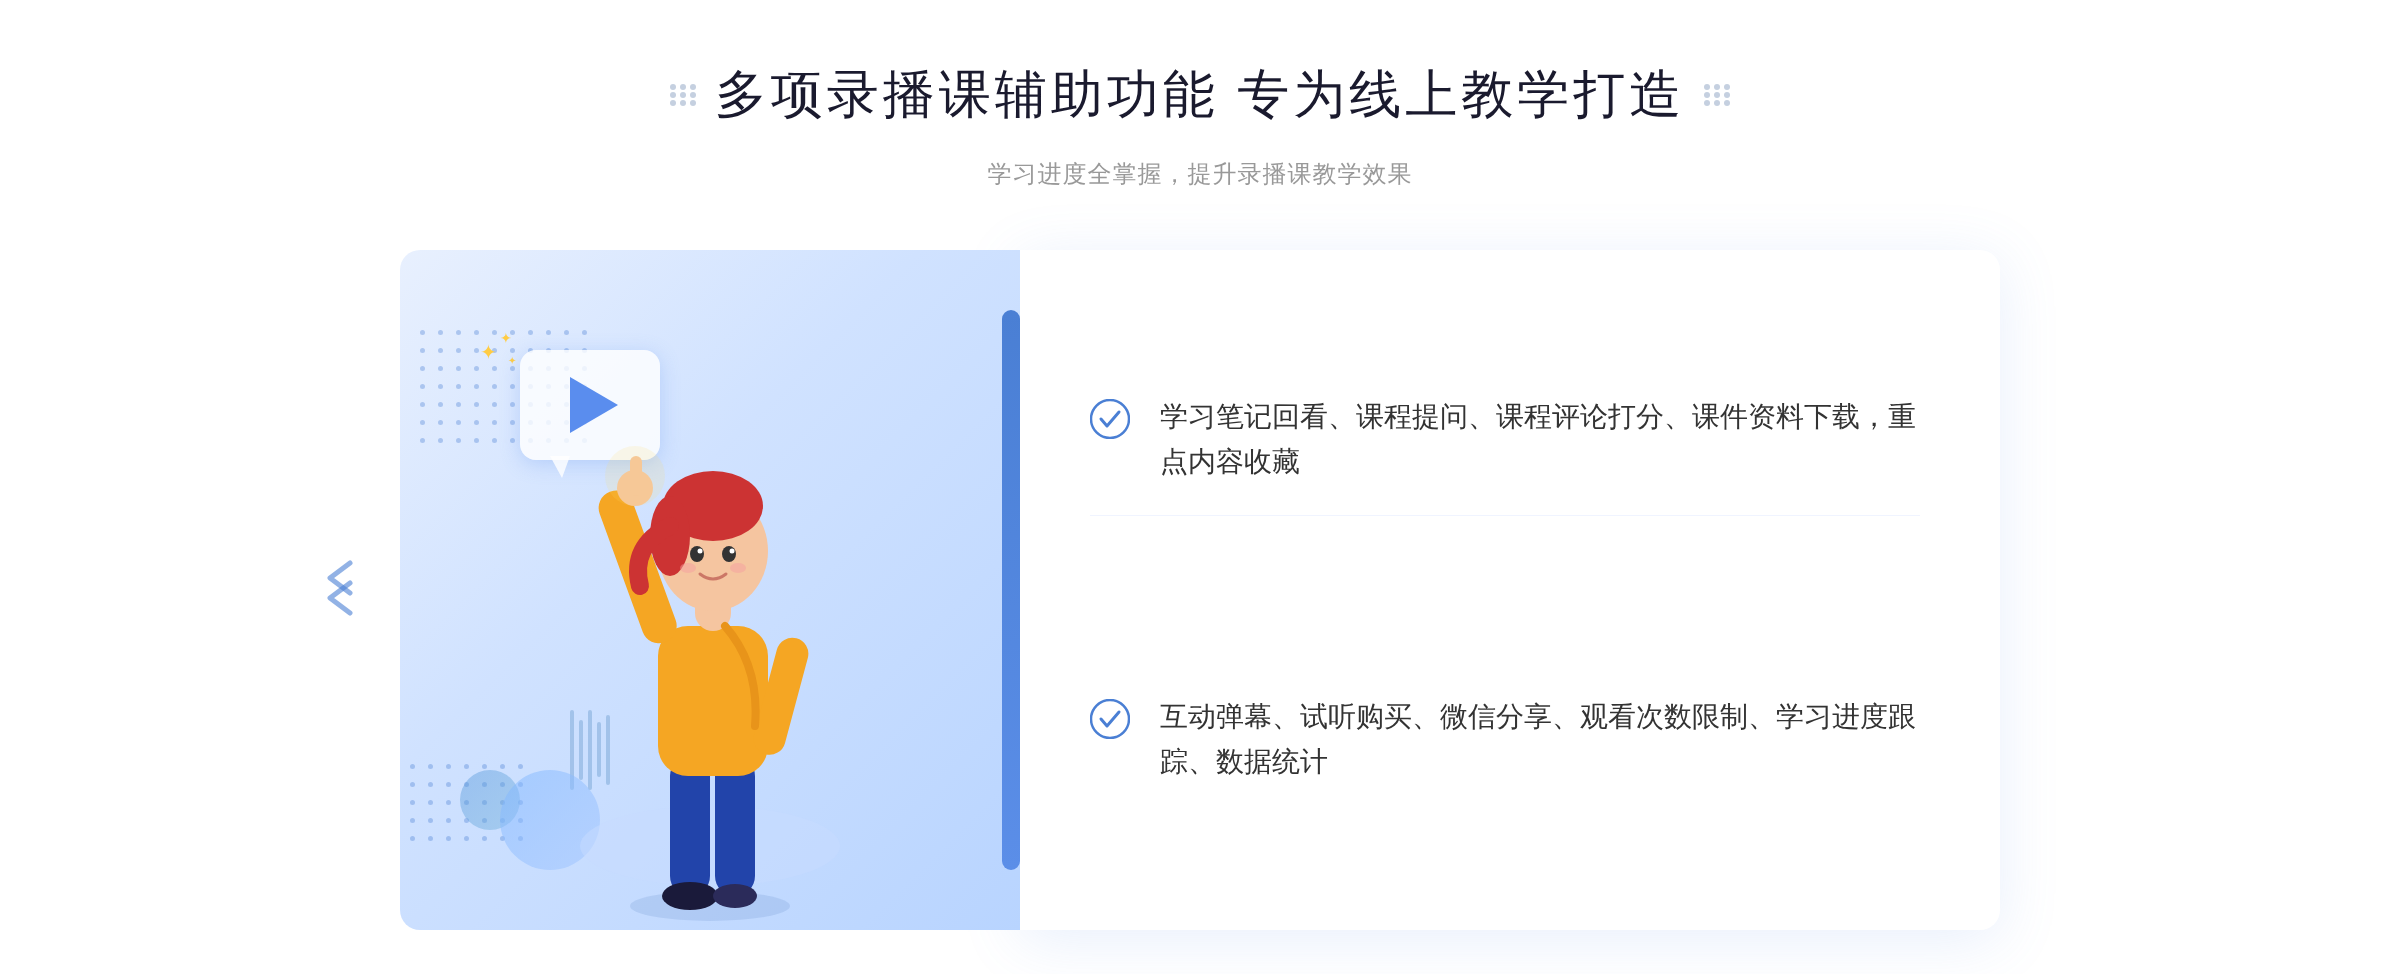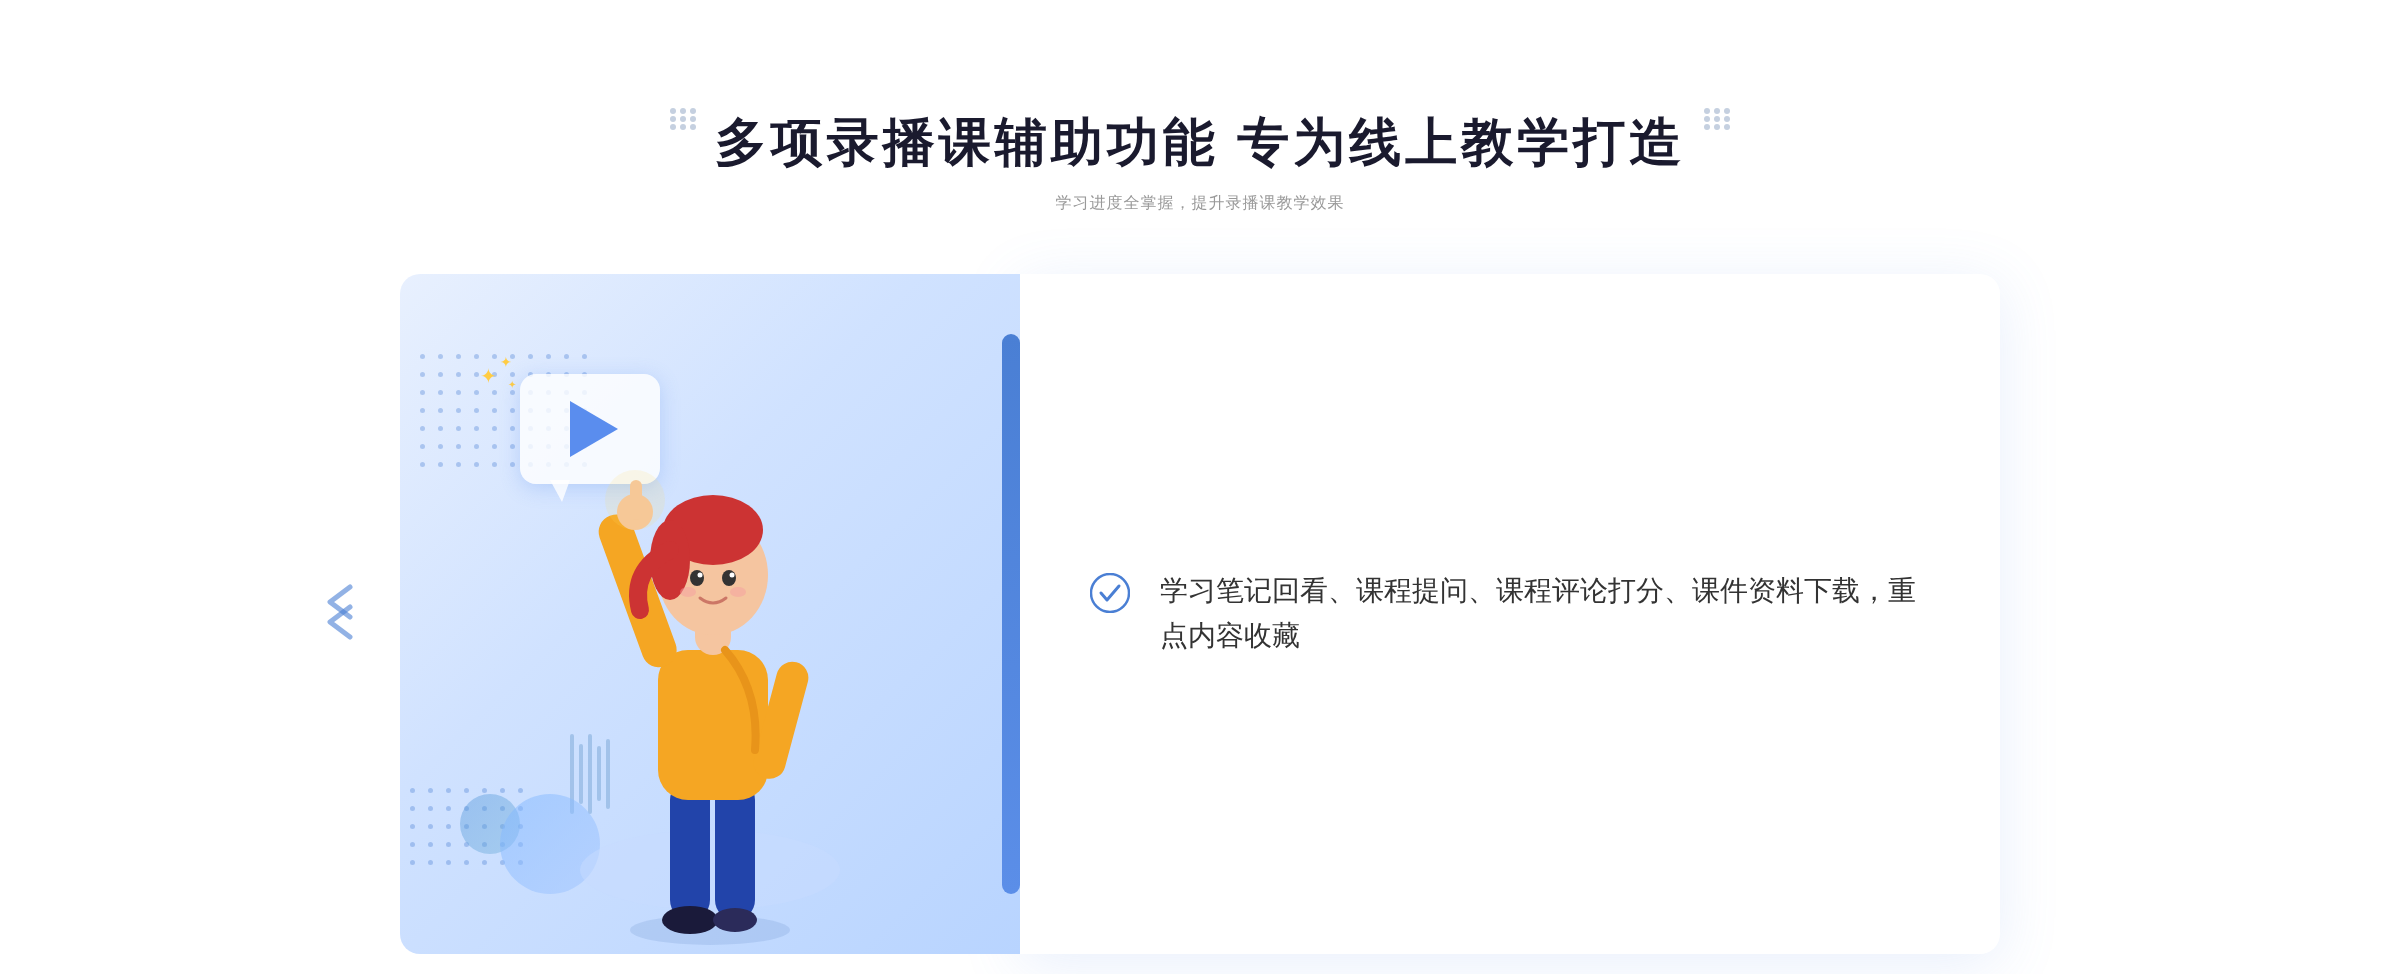--- a/index.html
+++ b/index.html
@@ -41,30 +41,29 @@
 
     .title-decorator {
       color: #c5d0e0;
       font-size: 28px;
       display: flex;
       gap: 4px;
     }
 
     .main-title {
       font-size: 52px;
-      font-weight: 700;
+      font-weight: 400;
       color: #1a1a2e;
       letter-spacing: 4px;
-      margin-top: 48px;
     }
 
     .sub-title {
-      font-size: 16px;
+      font-size: 24px;
       color: #999999;
-      margin-top: 15px;
+      margin-top: 28px;
       font-weight: 400;
       letter-spacing: 1px;
     }
 
     
     .content-area {
       display: flex;
       align-items: stretch;
       width: 1600px;
       margin-top: 40px;
@@ -508,18 +507,27 @@
       <div class="feature-item">
         <div class="check-icon">
           <svg viewBox="0 0 40 40" xmlns="http://www.w3.org/2000/svg">
             <circle cx="20" cy="20" r="19" stroke="#4a7fd4" stroke-width="2.5" fill="none"></circle>
             <polyline points="11,20 17,27 29,13" stroke="#4a7fd4" stroke-width="3" fill="none" stroke-linecap="round" stroke-linejoin="round"></polyline>
           </svg>
         </div>
         <p class="feature-text">学习笔记回看、课程提问、课程评论打分、课件资料下载，重点内容收藏</p>
       </div>
 
+      <div class="feature-item">
+        <div class="check-icon">
+          <svg viewBox="0 0 40 40" xmlns="http://www.w3.org/2000/svg">
+            <circle cx="20" cy="20" r="19" stroke="#4a7fd4" stroke-width="2.5" fill="none"></circle>
+            <polyline points="11,20 17,27 29,13" stroke="#4a7fd4" stroke-width="3" fill="none" stroke-linecap="round" stroke-linejoin="round"></polyline>
+          </svg>
+        </div>
+        <p class="feature-text">互动弹幕、试听购买、微信分享、观看次数限制、学习进度跟踪、数据统计</p>
+      </div>
 
     </div>
 
   </div>
 
 </div>
 
 </body></html>

